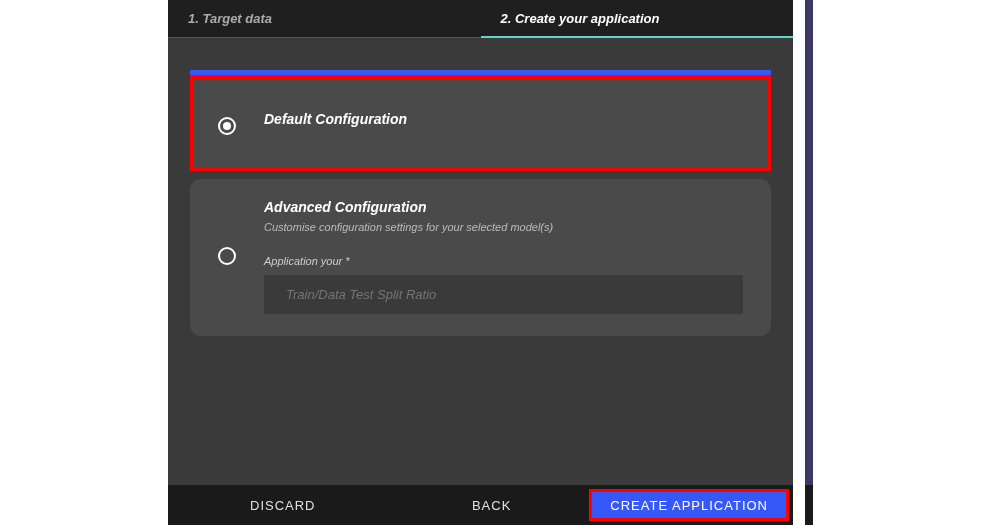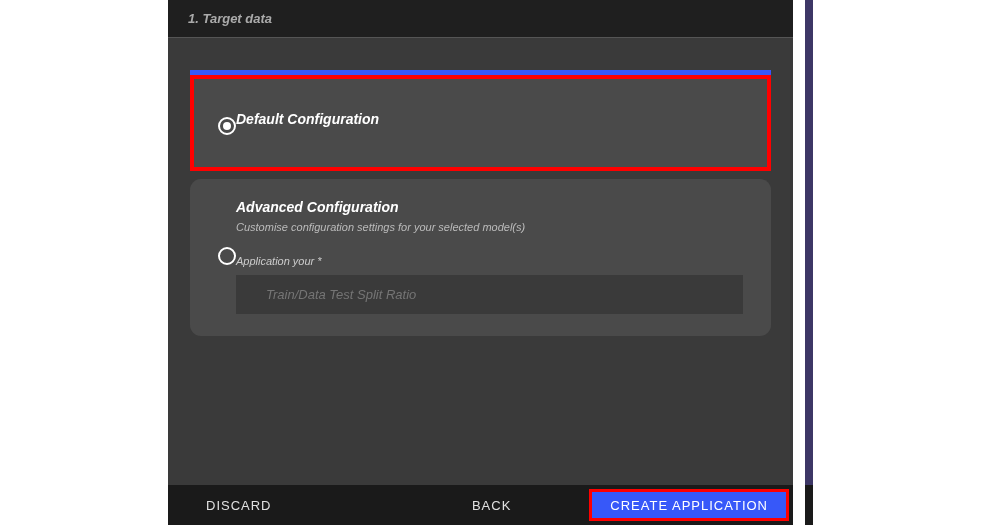--- a/index.html
+++ b/index.html
@@ -69,20 +69,21 @@
       height: 5px;
       background: #3758F9;
       width: 100%;
       margin-bottom: 0;
     }
     .option-card {
       background: #4a4a4a;
       padding: 20px 28px 22px 28px;
       display: flex;
       align-items: flex-start;
+      gap: 28px;
     }
     .option-card.first {
       border: 4px solid #ff0000;
       padding: 32px 24px 32px 24px;
     }
     .option-card.second {
       margin-top: 8px;
       border-radius: 11px;
     }
     .radio-wrap {
@@ -127,35 +128,36 @@
       color: #ccc;
       font-size: 11px;
       font-style: italic;
       margin-top: 22px;
       margin-bottom: 8px;
     }
     .text-input {
       width: 100%;
       background: #3a3a3a;
       border: none;
-      padding: 12px 30px;
+      padding: 12px 22px;
       color: #999;
       font-size: 13px;
       font-style: italic;
       outline: none;
     }
     .footer-bar {
       position: absolute;
       bottom: 0;
       left: 0;
       width: 100%;
       height: 40px;
       background: #1a1a1a;
       display: flex;
       align-items: center;
+      padding-left: 44px;
     }
     .footer-btn {
       color: #e0e0e0;
       font-size: 13px;
       letter-spacing: 1px;
       font-weight: 500;
       cursor: pointer;
       padding: 0 18px;
     }
     .footer-btn.discard {
@@ -183,20 +185,23 @@
     }
   </style>
 </head>
 <body>
 
 <div class="app-container">
 
   <div class="step-tabs">
     <div class="step-tab inactive">
       <span>1. Target data</span>
+    </div>
+    <div class="step-tab active">
+      <span>2. Create your application</span>
     </div>
   </div>
 
   <div class="content-area">
     <div class="progress-bar"></div>
 
     <div class="option-card first">
       <div class="radio-wrap">
         <div class="radio-outer">
           <div class="radio-inner"></div>

